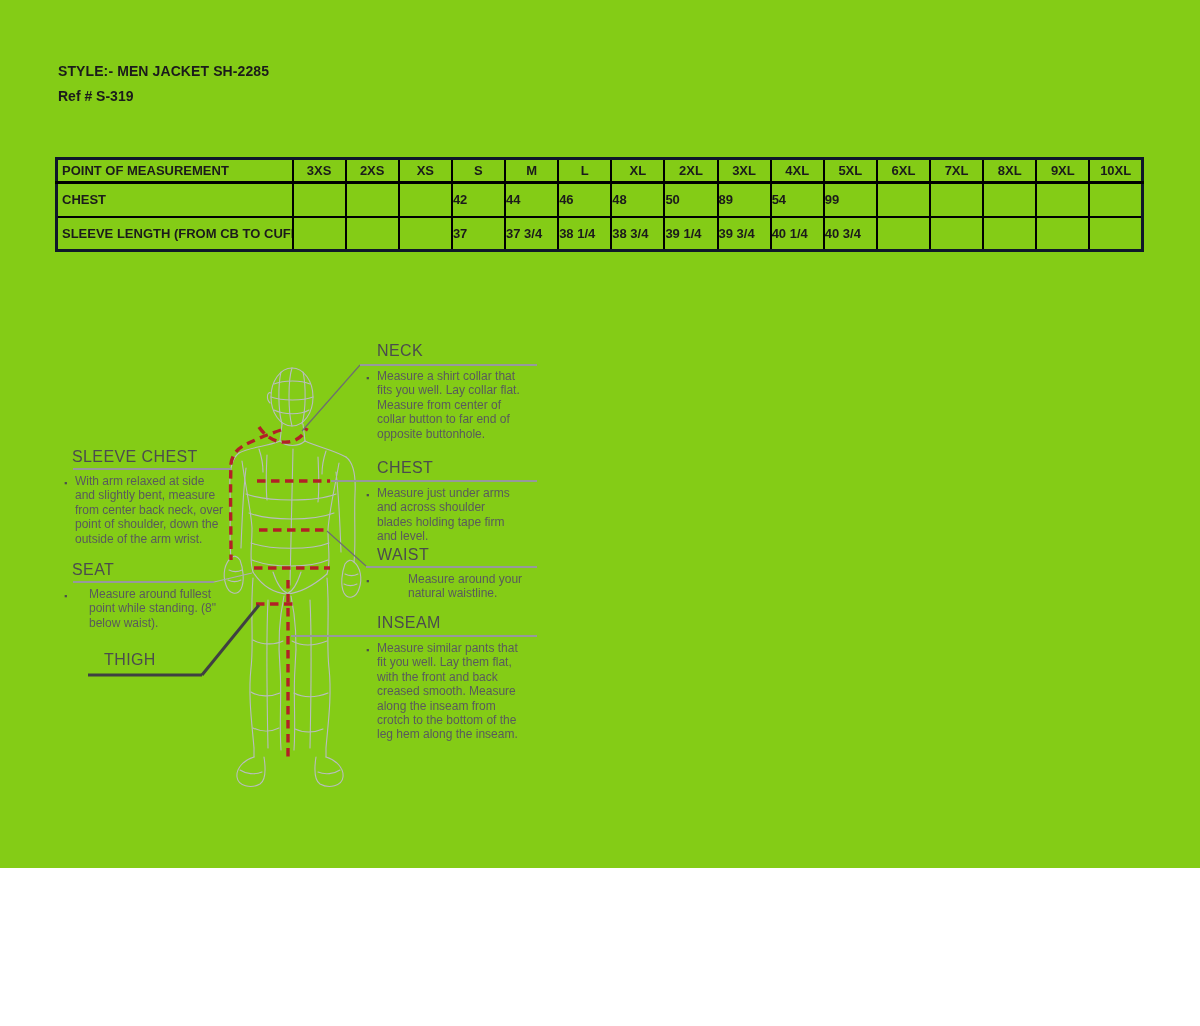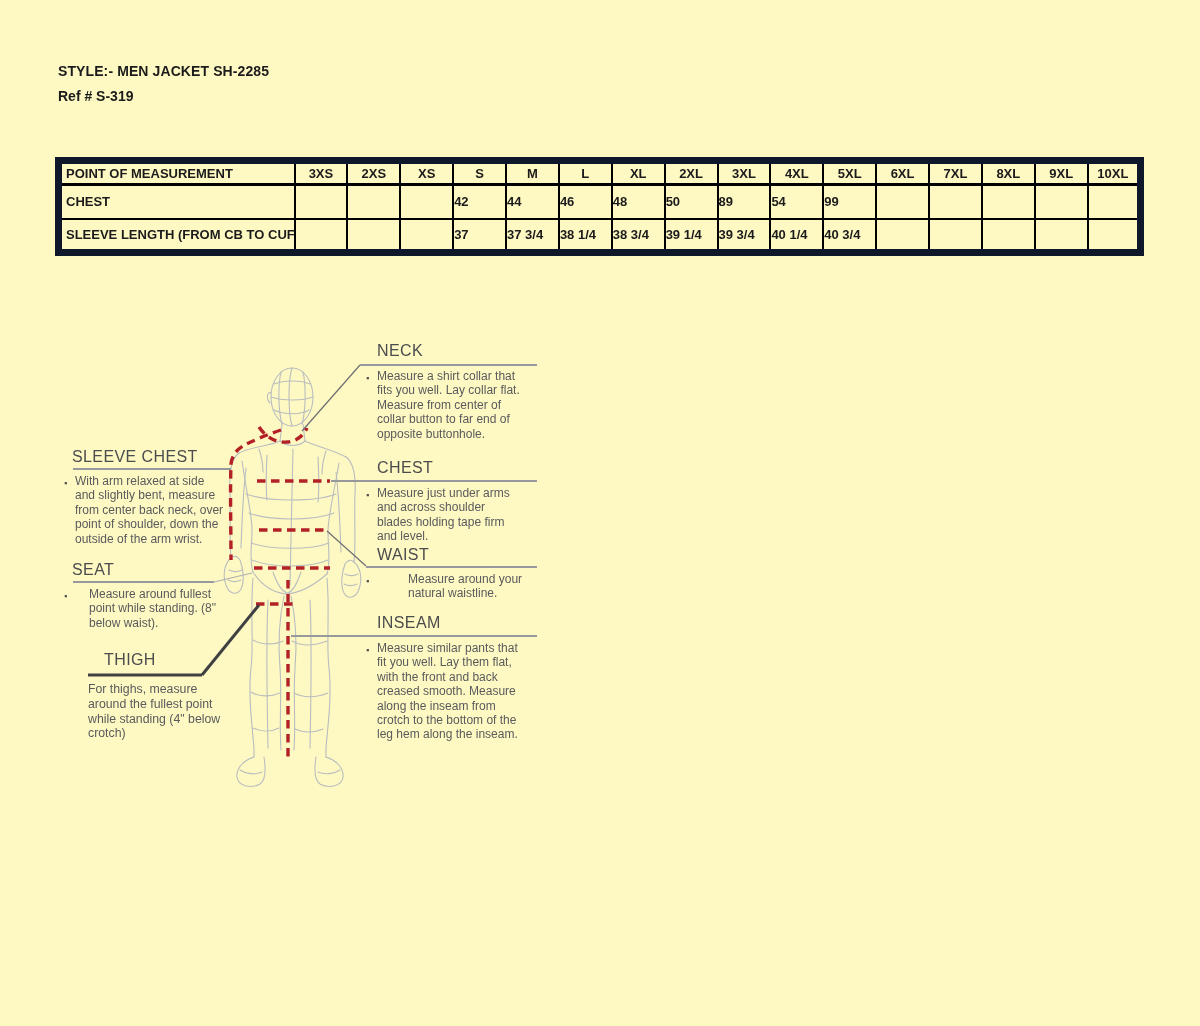--- a/index.html
+++ b/index.html
@@ -7,30 +7,30 @@
     --red:#b32026;
     --fig:#b9bdbf;
     --title-gray:#4b4c4e;
     --body-gray:#595a5c;
     --rule-gray:#97999c;
     --rule-dark:#3f4042;
   }
   *{margin:0;padding:0;box-sizing:border-box;}
   html,body{background:#fff;}
   body{font-family:"Liberation Sans", sans-serif;color:var(--ink);}
-  .page{position:relative;width:1200px;height:1026px;background:#fef9c3;overflow:hidden;}
+  .page{position:relative;width:1200px;height:868px;background:#84cc16;overflow:hidden;}
 
   
   .doc-header{position:absolute;left:58px;top:63px;}
   .style-line{font-size:14px;font-weight:bold;letter-spacing:0.1px;}
   .ref-line{font-size:14px;font-weight:bold;margin-top:9px;}
 
   
   .chart-wrap{position:absolute;left:55px;top:157px;width:1089px;}
-  table.size-chart{width:100%;border-collapse:collapse;table-layout:fixed;border:7px solid #0f172a;}
+  table.size-chart{width:100%;border-collapse:collapse;table-layout:fixed;border:3px solid #0f172a;}
   table.size-chart th, table.size-chart td{border:2px solid #000;font-size:13px;overflow:hidden;white-space:nowrap;}
   table.size-chart thead th{height:24px;font-weight:bold;text-align:center;border-bottom:3px solid #000;}
   table.size-chart thead th.pom{text-align:left;padding-left:4px;}
   table.size-chart tbody td{height:34px;text-align:left;font-weight:bold;}
   table.size-chart tbody td.rowlabel{text-align:left;padding-left:4px;font-weight:bold;}
 
   
   .note-line{position:absolute;left:58px;top:305px;font-size:13.6px;font-weight:bold;letter-spacing:0.1px;}
 
   
@@ -263,17 +263,14 @@
     <span class="dtext">With arm relaxed at side and slightly bent, measure from center back neck, over point of shoulder, down the outside of the arm wrist.</span>
   </div>
 
   <div class="guide-title seat-title">SEAT</div>
   <div class="guide-desc seat-desc">
     <span class="bullet">▪</span>
     <span class="dtext">Measure around fullest point while standing. (8" below waist).</span>
   </div>
 
   <div class="guide-title thigh-title">THIGH</div>
-  <div class="guide-desc thigh-desc">
-    <span class="dtext">For thighs, measure around the fullest point while standing (4" below crotch)</span>
-  </div>
 
 </div>
 
 </body></html>

